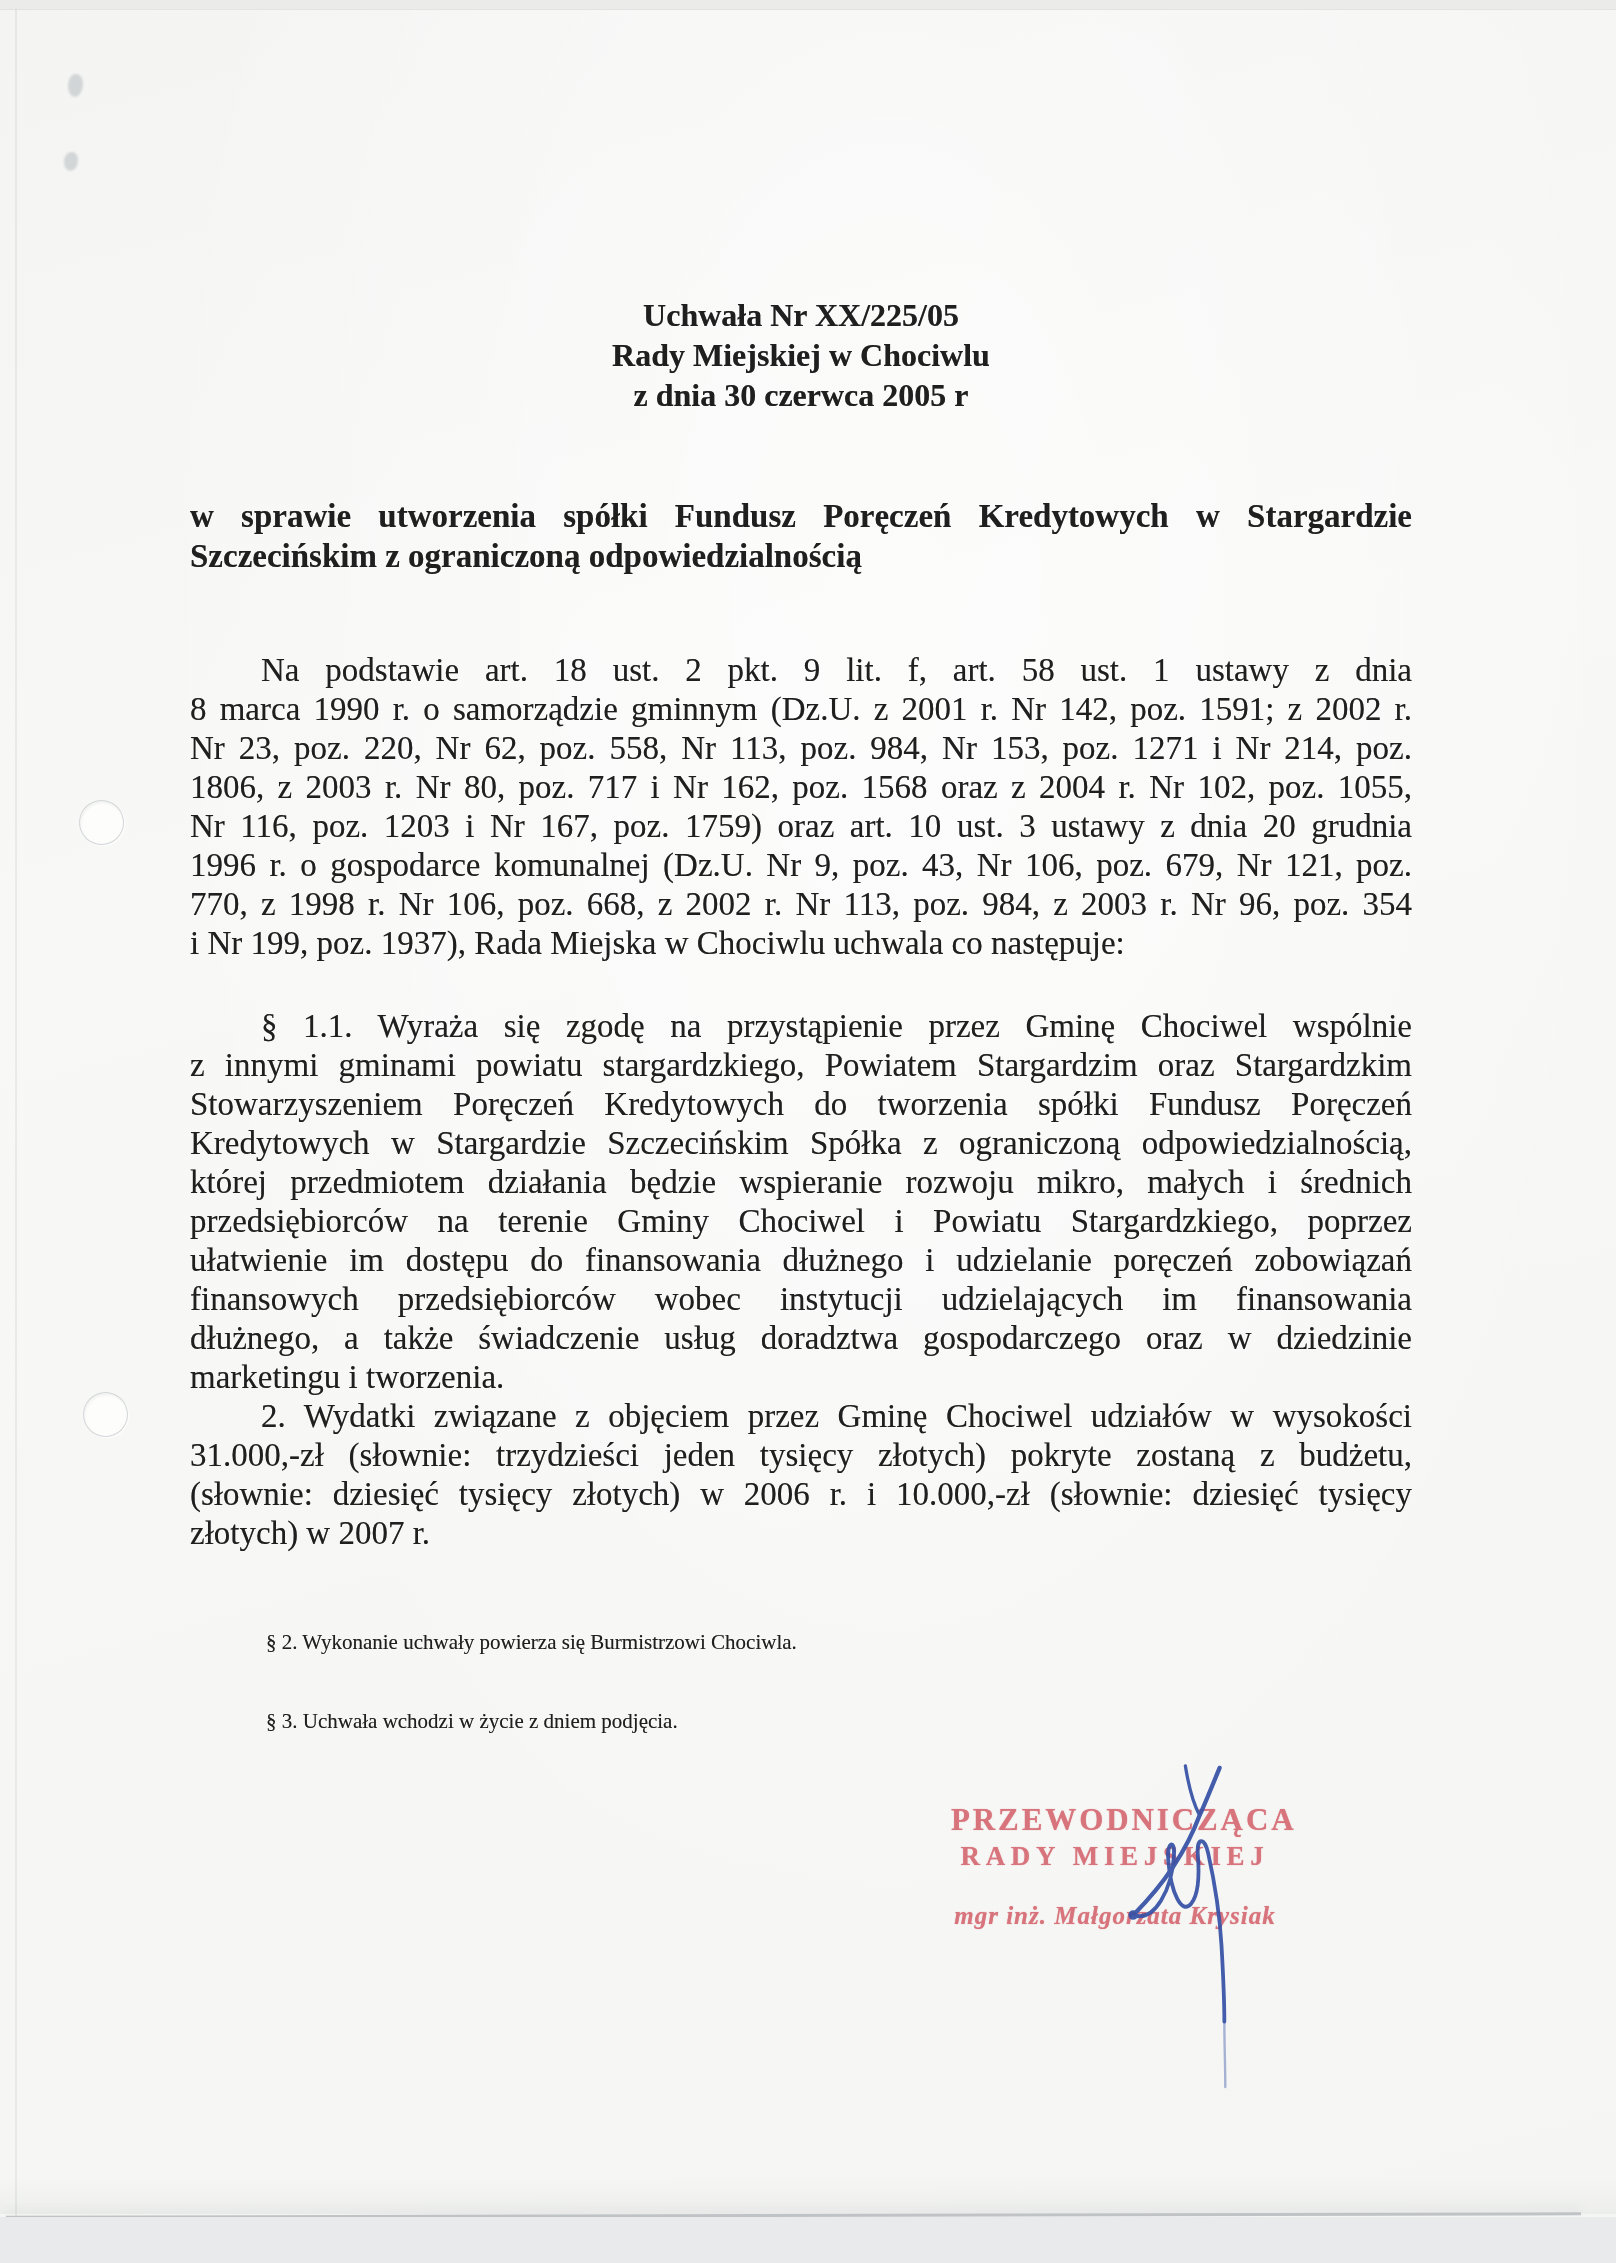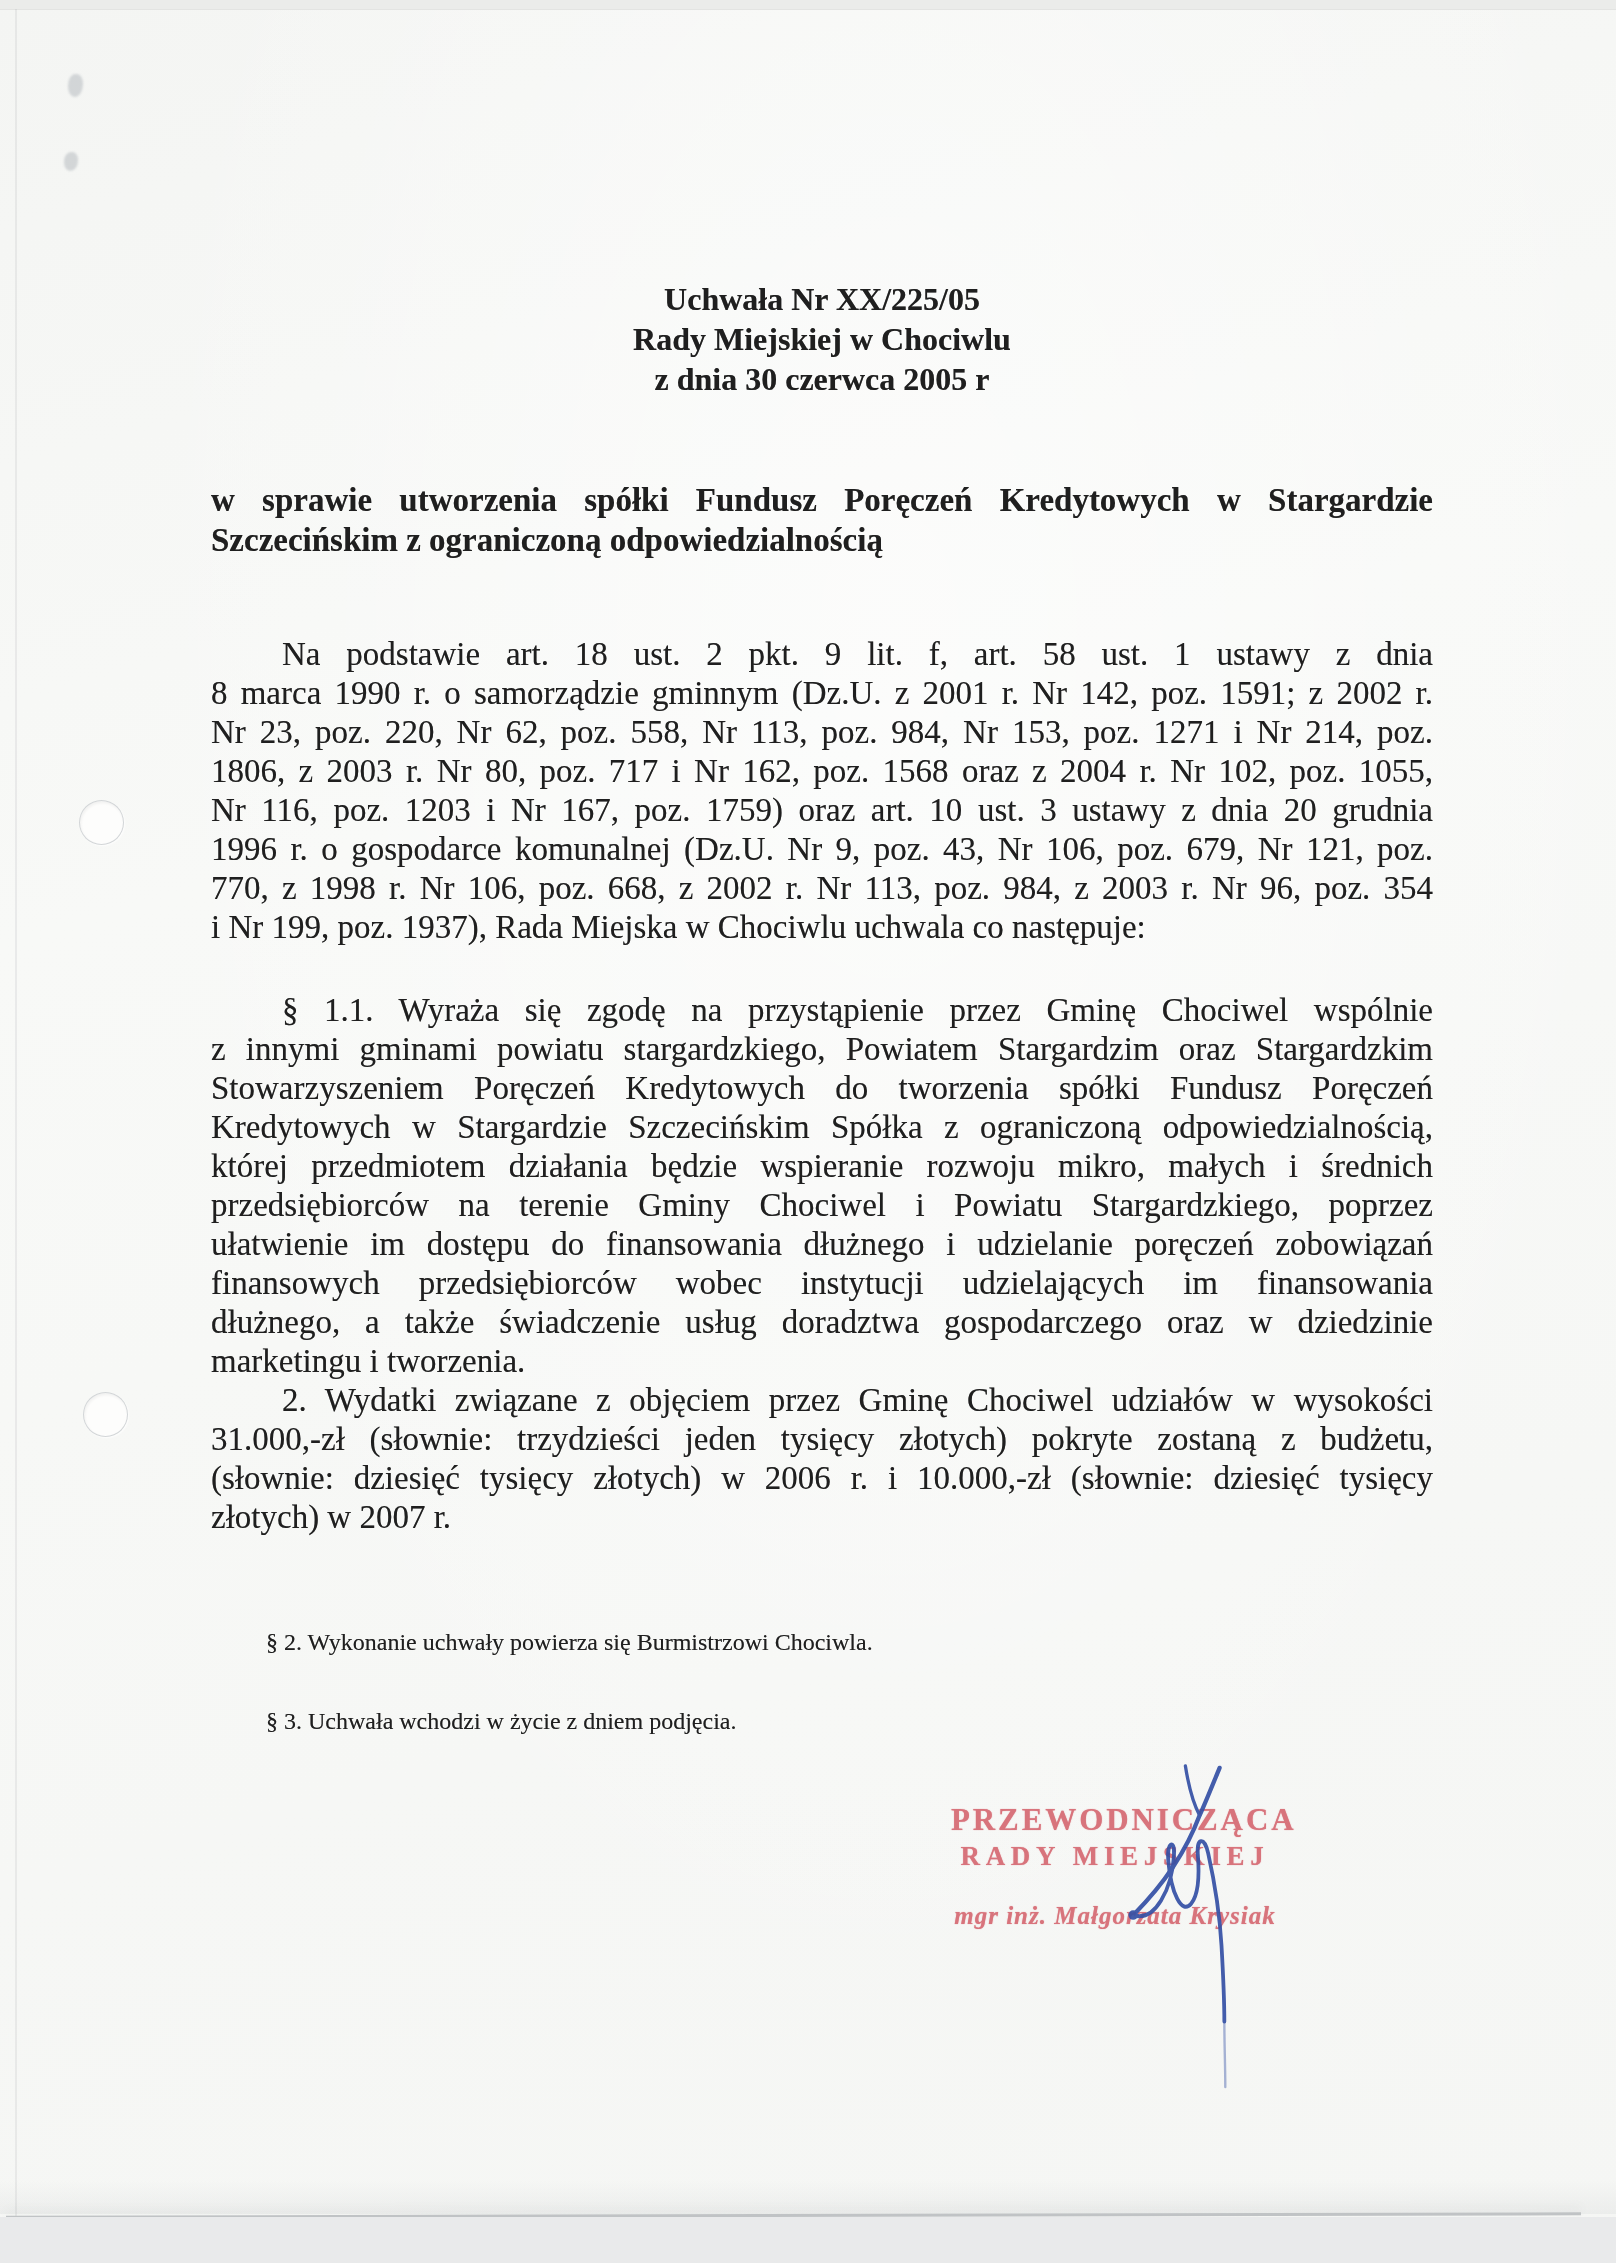--- a/index.html
+++ b/index.html
@@ -22,33 +22,33 @@
   .speck.s1{left:68px;top:74px;width:15px;height:23px;}
   .speck.s2{left:64px;top:152px;width:14.3px;height:19px;}
   .hole{position:absolute;width:43px;height:43px;border-radius:50%;
         background:rgba(253,253,252,0.95);
         border:1.9px solid rgba(170,176,182,0.5);
         box-shadow:inset 1px 1.9px 2.9px rgba(0,0,0,0.05), 1px 1px 1.9px rgba(255,255,255,0.8);}
   .hole.h1{left:79px;top:800px;}
   .hole.h2{left:83px;top:1392px;}
 
   
-  .block{position:absolute;left:211px;width:1222px;}
+  .block{position:absolute;left:190px;width:1222px;margin-top:16px;}
   .tline{height:39px;line-height:39px;font-size:33px;text-align:justify;text-align-last:justify;overflow:hidden;
          text-shadow:0 0 0.6px rgba(20,20,20,0.45);}
   .tline.last{text-align-last:left;}
   .tline.indent{text-indent:71px;font-family:Liberation Serif, serif;}
   .header-block{top:279px;text-align:center;}
   .header-block .hline{height:40px;line-height:40px;font-size:32px;font-weight:700;text-shadow:0 0 0.6px rgba(20,20,20,0.5);}
   .subject-block{top:480px;}
   .subject-block .tline{font-weight:700;height:40px;line-height:40px;}
   .legal-block{top:635px;}
   .s11-block{top:991px;}
   .s12-block{top:1381px;}
-  .par-line{position:absolute;left:195px;width:1222px;height:39px;line-height:39px;font-size:24px;text-indent:71px;
+  .par-line{position:absolute;left:195px;width:1222px;height:39px;line-height:39px;font-size:21px;text-indent:71px;
             text-shadow:0 0 0.6px rgba(20,20,20,0.45);}
   .par2{top:1623px;}
   .par3{top:1702px;}
 
   
   .stamp{position:absolute;left:951px;top:1803px;width:328px;text-align:center;opacity:.88;}
   .stamp div{text-shadow:0 0 1.1px rgba(214,100,110,0.75);}
   .stamp-l1{font-size:31px;font-weight:700;letter-spacing:2.9px;line-height:34px;}
   .stamp-l2{font-size:27px;font-weight:700;letter-spacing:5.7px;line-height:28.5px;margin-top:4.8px;}
   .stamp-name{font-size:25px;font-weight:700;font-style:italic;letter-spacing:1px;margin-top:32px;}

